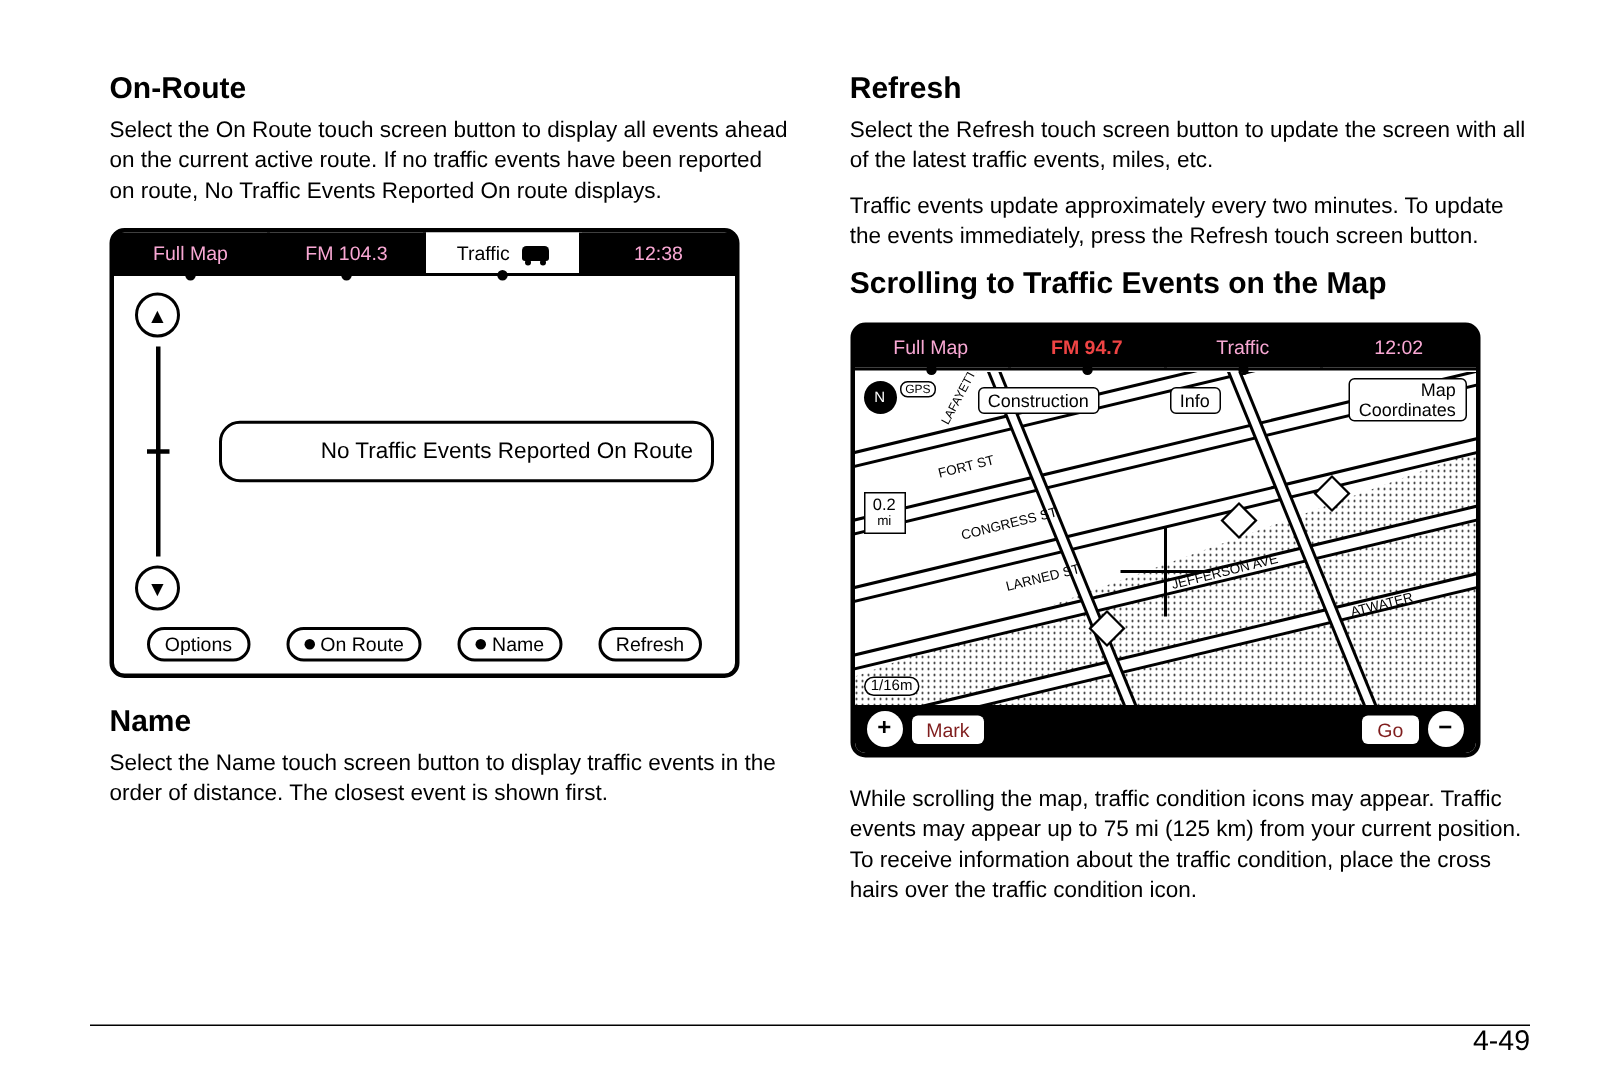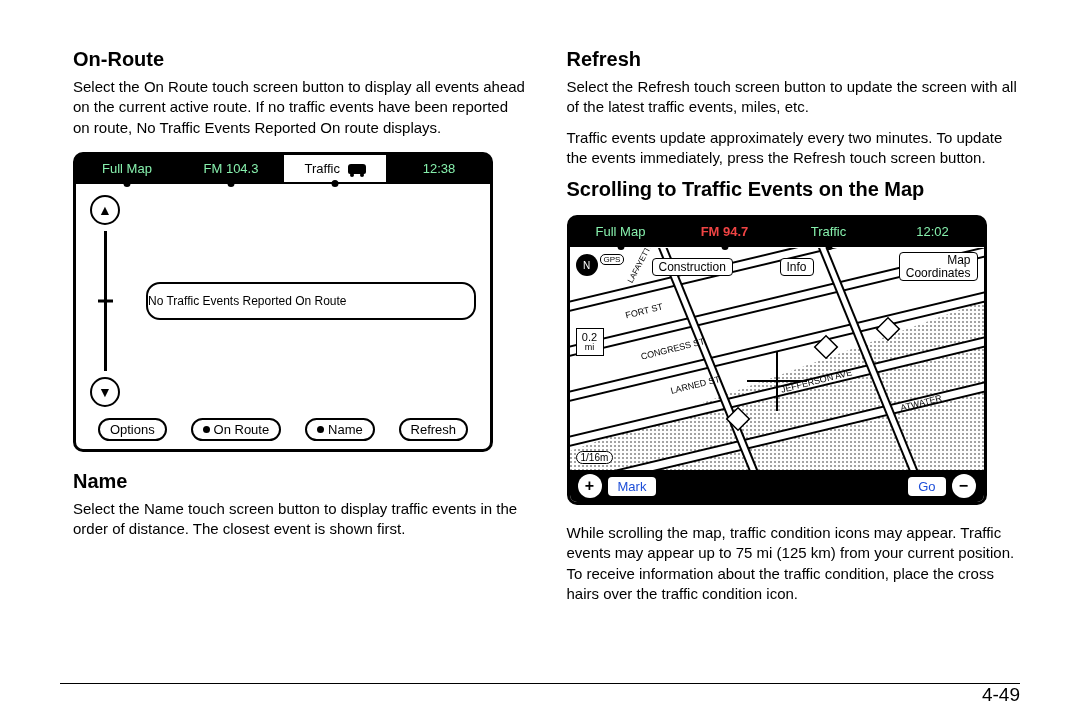--- a/index.html
+++ b/index.html
@@ -59,21 +59,21 @@
     border-bottom: 2px solid #000;
   }
   .tab {
     flex: 1;
     text-align: center;
     font-size: 13px;
     padding: 6px 2px 6px 2px;
     border-right: 2px solid #000;
     position: relative;
     background: #000;
-    color: #86efac;
+    color: #f9a8d4;
   }
   .tab:last-child { border-right: none; }
   .tab.light { background: #fff; color: #000; }
   .tab .dot {
     position: absolute;
     left: 50%; transform: translateX(-50%);
     bottom: -5px;
     width: 7px; height: 7px;
     background: #000;
     border-radius: 50%;
@@ -105,23 +105,23 @@
   .scroll-tick {
     position:absolute; left:22px; width:15px; height:3px; background:#000;
     top: 50%; transform: translateY(-50%);
   }
   .msgbox {
     position: absolute;
     top: 50%; transform: translateY(-50%);
     left: 70px; right: 14px;
     border: 2px solid #000;
     border-radius: 14px;
-    padding: 10px 0;
-    font-size: 12px;
-    text-align: left;
+    padding: 10px 12px;
+    font-size: 15px;
+    text-align: right;
   }
 
   
   .btnrow {
     position: absolute;
     bottom: 6px; left: 0; right: 0;
     display: flex;
     justify-content: space-around;
     padding: 0 10px 2px 10px;
   }
@@ -205,21 +205,21 @@
     gap:6px;
     z-index:3;
   }
   .circlebtn {
     width:24px;height:24px;border-radius:50%;
     background:#fff;color:#000;
     display:flex;align-items:center;justify-content:center;
     font-size:16px;font-weight:bold;
   }
   .mapbtn {
-    background:#fff;color:#1d4ed8;
+    background:#fff;color:#7f1d1d;
     border-radius:4px;
     font-size:13px;
     padding:2px 10px;
   }
   .whitetab { background:#fff; color:#000; }
 
   .car-icon {
     display:inline-block;
     width:18px;height:10px;
     background:#000;

